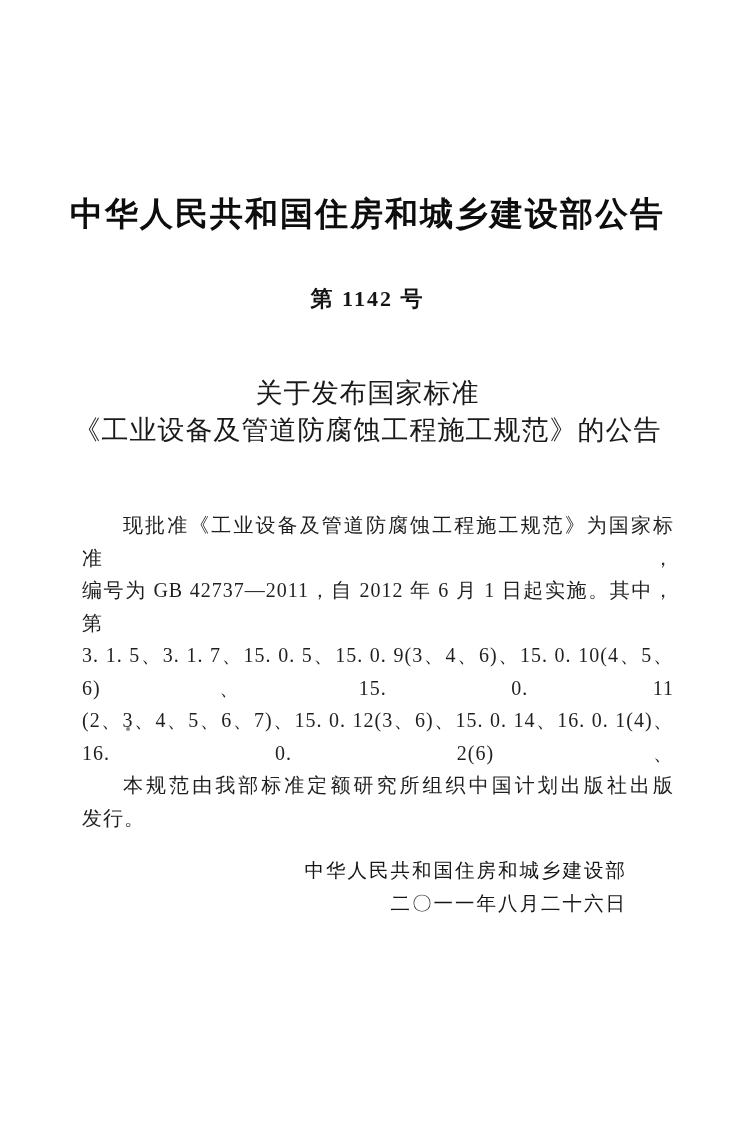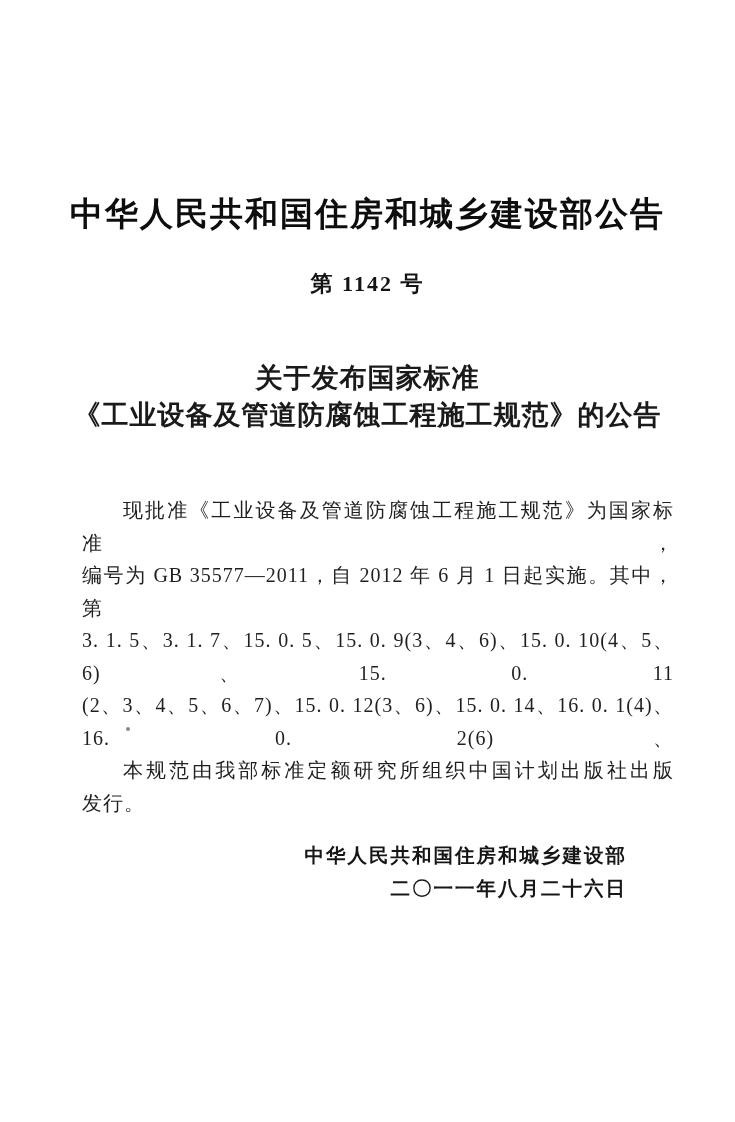--- a/index.html
+++ b/index.html
@@ -22,32 +22,32 @@
     padding: 0;
     text-align: center;
     font-family: "Liberation Sans", "DejaVu Sans", sans-serif;
     font-weight: 900;
     font-size: 33px;
     line-height: 36px;
     letter-spacing: 2px;
     color: #0d0d0d;
   }
   .doc-number {
-    margin-top: 40px;
+    margin-top: 55px;
     text-align: center;
     font-weight: 700;
     font-size: 22px;
     line-height: 24px;
     letter-spacing: 2px;
     color: #141414;
   }
   .subtitle {
     margin-top: 64px;
     text-align: center;
-    font-weight: 700;
+    font-weight: 400;
     font-size: 27px;
     line-height: 37px;
     letter-spacing: 1px;
     color: #1a1a1a;
   }
   .body-text {
     margin: 60px 45px 0 66px;
     font-size: 20px;
     line-height: 32.5px;
     letter-spacing: 1px;
@@ -63,21 +63,21 @@
     text-align-last: left;
   }
   .line.indent {
     text-indent: 41px;
   }
   .signature {
     margin-top: 20px;
     padding-right: 92px;
     text-align: right;
     font-family: "Liberation Sans", "DejaVu Sans", sans-serif;
-    font-weight: 700;
+    font-weight: 400;
     font-size: 19.5px;
     line-height: 33px;
     letter-spacing: 2px;
     color: #161616;
   }
   .speck {
     position: absolute;
     left: 110px;
     top: 727px;
     width: 4px;
@@ -96,21 +96,21 @@
 
   <div class="doc-number">第 1142 号</div>
 
   <div class="subtitle">
     <div>关于发布国家标准</div>
     <div>《工业设备及管道防腐蚀工程施工规范》的公告</div>
   </div>
 
   <div class="body-text">
     <div class="line indent">现批准《工业设备及管道防腐蚀工程施工规范》为国家标准，</div>
-    <div class="line">编号为 GB 35577—2011，自 2012 年 6 月 1 日起实施。其中，第</div>
+    <div class="line">编号为 GB 42737—2011，自 2012 年 6 月 1 日起实施。其中，第</div>
     <div class="line">3. 1. 5、3. 1. 7、15. 0. 5、15. 0. 9(3、4、6)、15. 0. 10(4、5、6)、15. 0. 11</div>
     <div class="line">(2、3、4、5、6、7)、15. 0. 12(3、6)、15. 0. 14、16. 0. 1(4)、16. 0. 2(6)、</div>
     <div class="line indent">本规范由我部标准定额研究所组织中国计划出版社出版</div>
     <div class="line short">发行。</div>
   </div>
 
   <div class="signature">
     <div>中华人民共和国住房和城乡建设部</div>
     <div>二〇一一年八月二十六日</div>
   </div>

